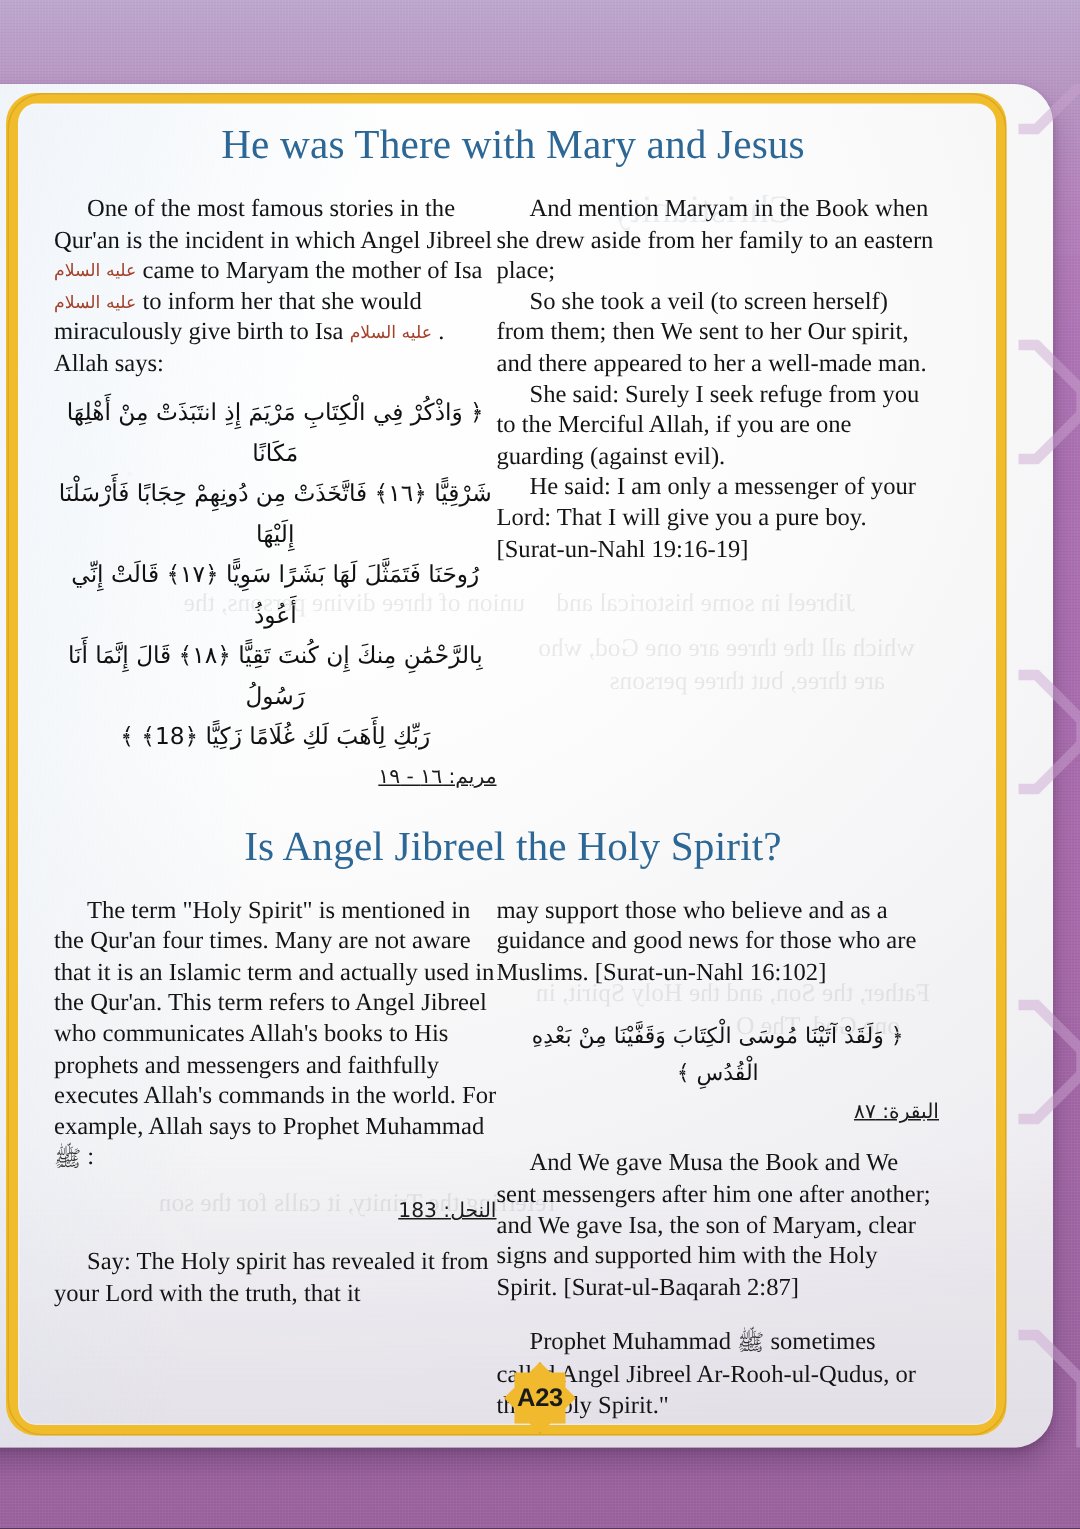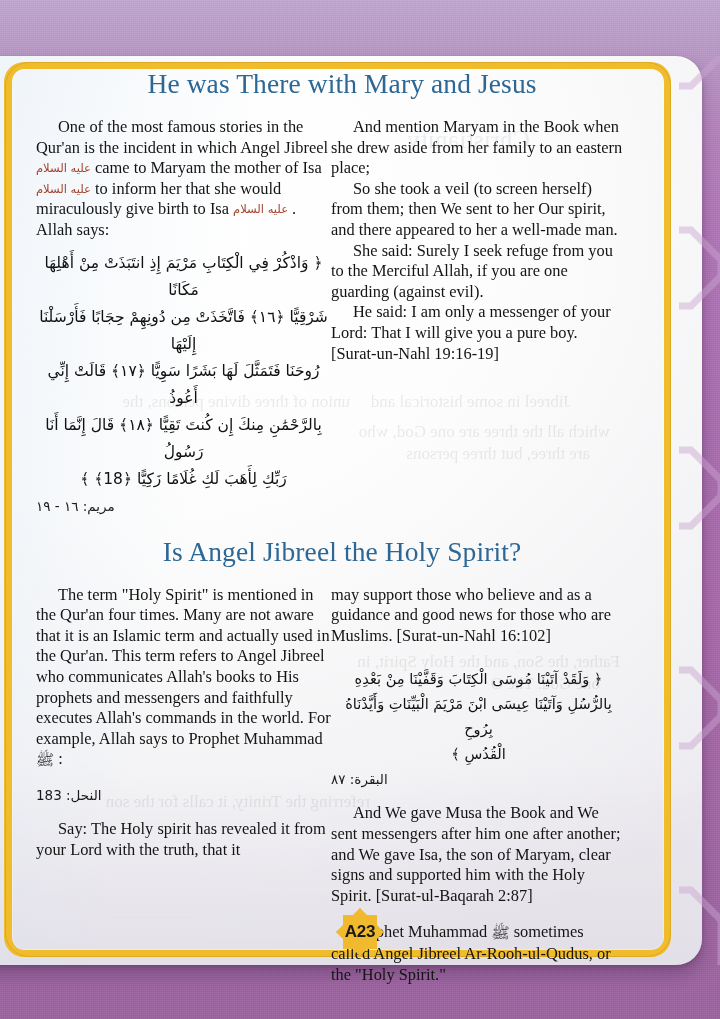--- a/index.html
+++ b/index.html
@@ -114,21 +114,21 @@
     font-size:17px;
     line-height:23px;
     white-space:nowrap;
   }
   .ghost-layer .gd{ color:#222; }
 
   
   .content {
     position: absolute;
     left: 36px;
-    top: 68px;
+    top: 80px;
     width: 612px;
     height: 860px;
   }
   h1.section-title {
     margin: 0;
     font-weight: 400;
     color: #2c6795;
     font-size: 27.5px;
     text-align: center;
     letter-spacing: .1px;
@@ -179,25 +179,26 @@
     color: #111;
     font-family: "DejaVu Sans", "Liberation Sans", sans-serif;
     font-size: 15.5px;
     line-height: 27px;
     unicode-bidi: isolate;
     letter-spacing: .2px;
   }
   .ayah.small { font-size: 14.6px; line-height: 25px; }
   .ayah-ref {
     direction: rtl;
-    text-align: left;
+    text-align: right;
     color: #1a1a1a;
     font-family: "DejaVu Sans", "Liberation Sans", sans-serif;
     font-size: 13.5px;
     margin-top: 5px;
+    text-decoration: underline;
   }
 
   .spacer-sm { height: 11px; }
   .spacer-md { height: 16px; }
   .spacer-lg { height: 22px; }
 
   
   .badge {
     position: absolute;
     left: 50%;
@@ -326,21 +327,20 @@
         <p class="body">Say: The Holy spirit has revealed it from your Lord with the truth, that it</p>
       </div>
 
       <div class="col">
         <p class="body noindent">may support those who believe and as a guidance and good news for those who are Muslims. [Surat-un-Nahl 16:102]</p>
 
         <div class="spacer-sm"></div>
 
         <div class="ayah small">
           <div>﴿ وَلَقَدْ آتَيْنَا مُوسَى الْكِتَابَ وَقَفَّيْنَا مِنْ بَعْدِهِ</div>
-          <div>بِالرُّسُلِ وَآتَيْنَا عِيسَى ابْنَ مَرْيَمَ الْبَيِّنَاتِ وَأَيَّدْنَاهُ بِرُوحِ</div>
           <div>الْقُدُسِ ﴾</div>
         </div>
         <div class="ayah-ref">البقرة: ٨٧</div>
 
         <div class="spacer-md"></div>
 
         <p class="body">And We gave Musa the Book and We sent messengers after him one after another; and We gave Isa, the son of Maryam, clear signs and supported him with the Holy Spirit. [Surat-ul-Baqarah 2:87]</p>
 
         <div class="spacer-md"></div>
 

